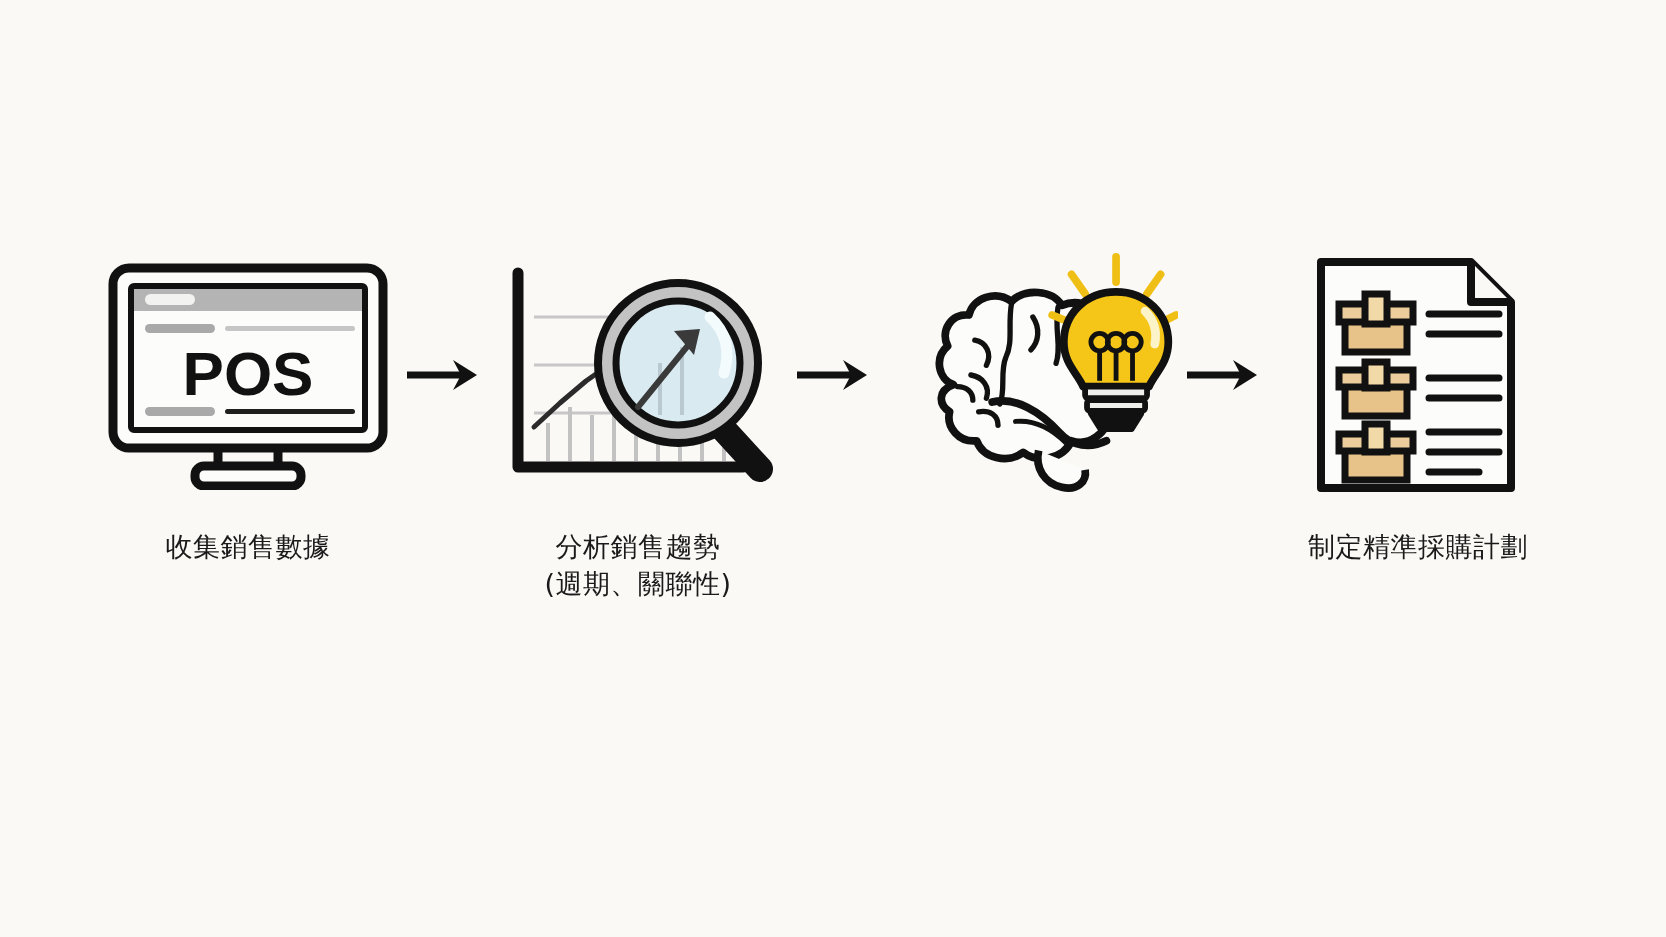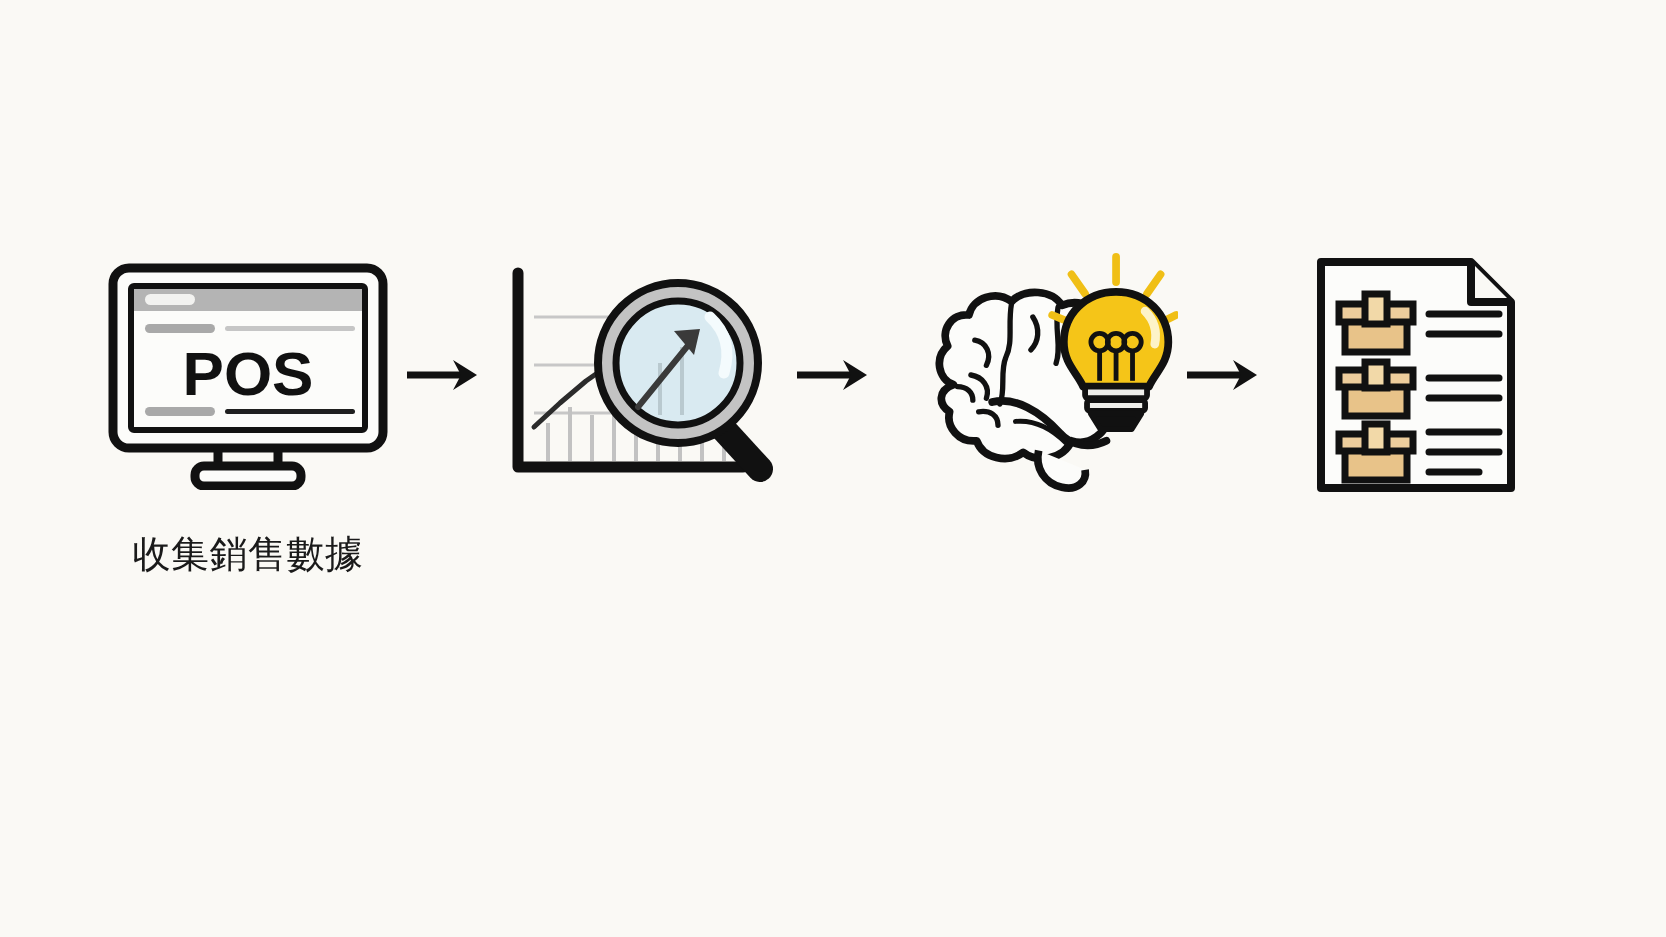--- a/index.html
+++ b/index.html
@@ -49,21 +49,21 @@
     height: 270px;
     width: 300px;
     display: flex;
     align-items: center;
     justify-content: center;
   }
 
   .step-label {
     margin-top: 18px;
     text-align: center;
-    font-size: 38px;
+    font-size: 27px;
     line-height: 1.38;
     color: #1a1a1a;
     font-weight: 500;
     letter-spacing: 0.5px;
     white-space: pre-line;
     font-family: "DejaVu Sans", "Liberation Sans", sans-serif;
   }
 
   .arrow {
     width: 90px;
@@ -149,20 +149,22 @@
 
           <g stroke="#b9c9cf" stroke-width="4">
             <line x1="172" y1="160" x2="172" y2="108"></line>
             <line x1="194" y1="160" x2="194" y2="92"></line>
           </g>
 
           <line x1="150" y1="152" x2="202" y2="88" stroke="#3a3a3a" stroke-width="6" stroke-linecap="round"></line>
           <path d="M186 76 L212 74 L206 100 Z" fill="#3a3a3a"></path>
         </svg>
       </div>
+      <div class="step-label">分析銷售趨勢
+(週期、關聯性)</div>
     </div>
 
     <div class="arrow">
       <svg width="80" height="46" viewBox="0 0 80 46">
         <line x1="4" y1="23" x2="58" y2="23" stroke="#111111" stroke-width="7" stroke-linecap="butt"></line>
         <path d="M50 8 L74 23 L50 38 L58 23 Z" fill="#111111"></path>
       </svg>
     </div>
 
     <div class="step">
@@ -265,16 +267,17 @@
           <g>
             <rect x="42" y="192" width="62" height="38" fill="#e8c389" stroke="#111111" stroke-width="7"></rect>
             <rect x="36" y="184" width="74" height="17" fill="#edcd9c" stroke="#111111" stroke-width="7"></rect>
             <rect x="62" y="174" width="22" height="28" fill="#f2d9a8" stroke="#111111" stroke-width="7"></rect>
           </g>
           <line x1="126" y1="182" x2="196" y2="182" stroke="#111111" stroke-width="7" stroke-linecap="round"></line>
           <line x1="126" y1="202" x2="196" y2="202" stroke="#111111" stroke-width="7" stroke-linecap="round"></line>
           <line x1="126" y1="222" x2="176" y2="222" stroke="#111111" stroke-width="7" stroke-linecap="round"></line>
         </svg>
       </div>
+      <div class="step-label">制定精準採購計劃</div>
     </div>
 
   </div>
 </div>
 
 </body></html>

